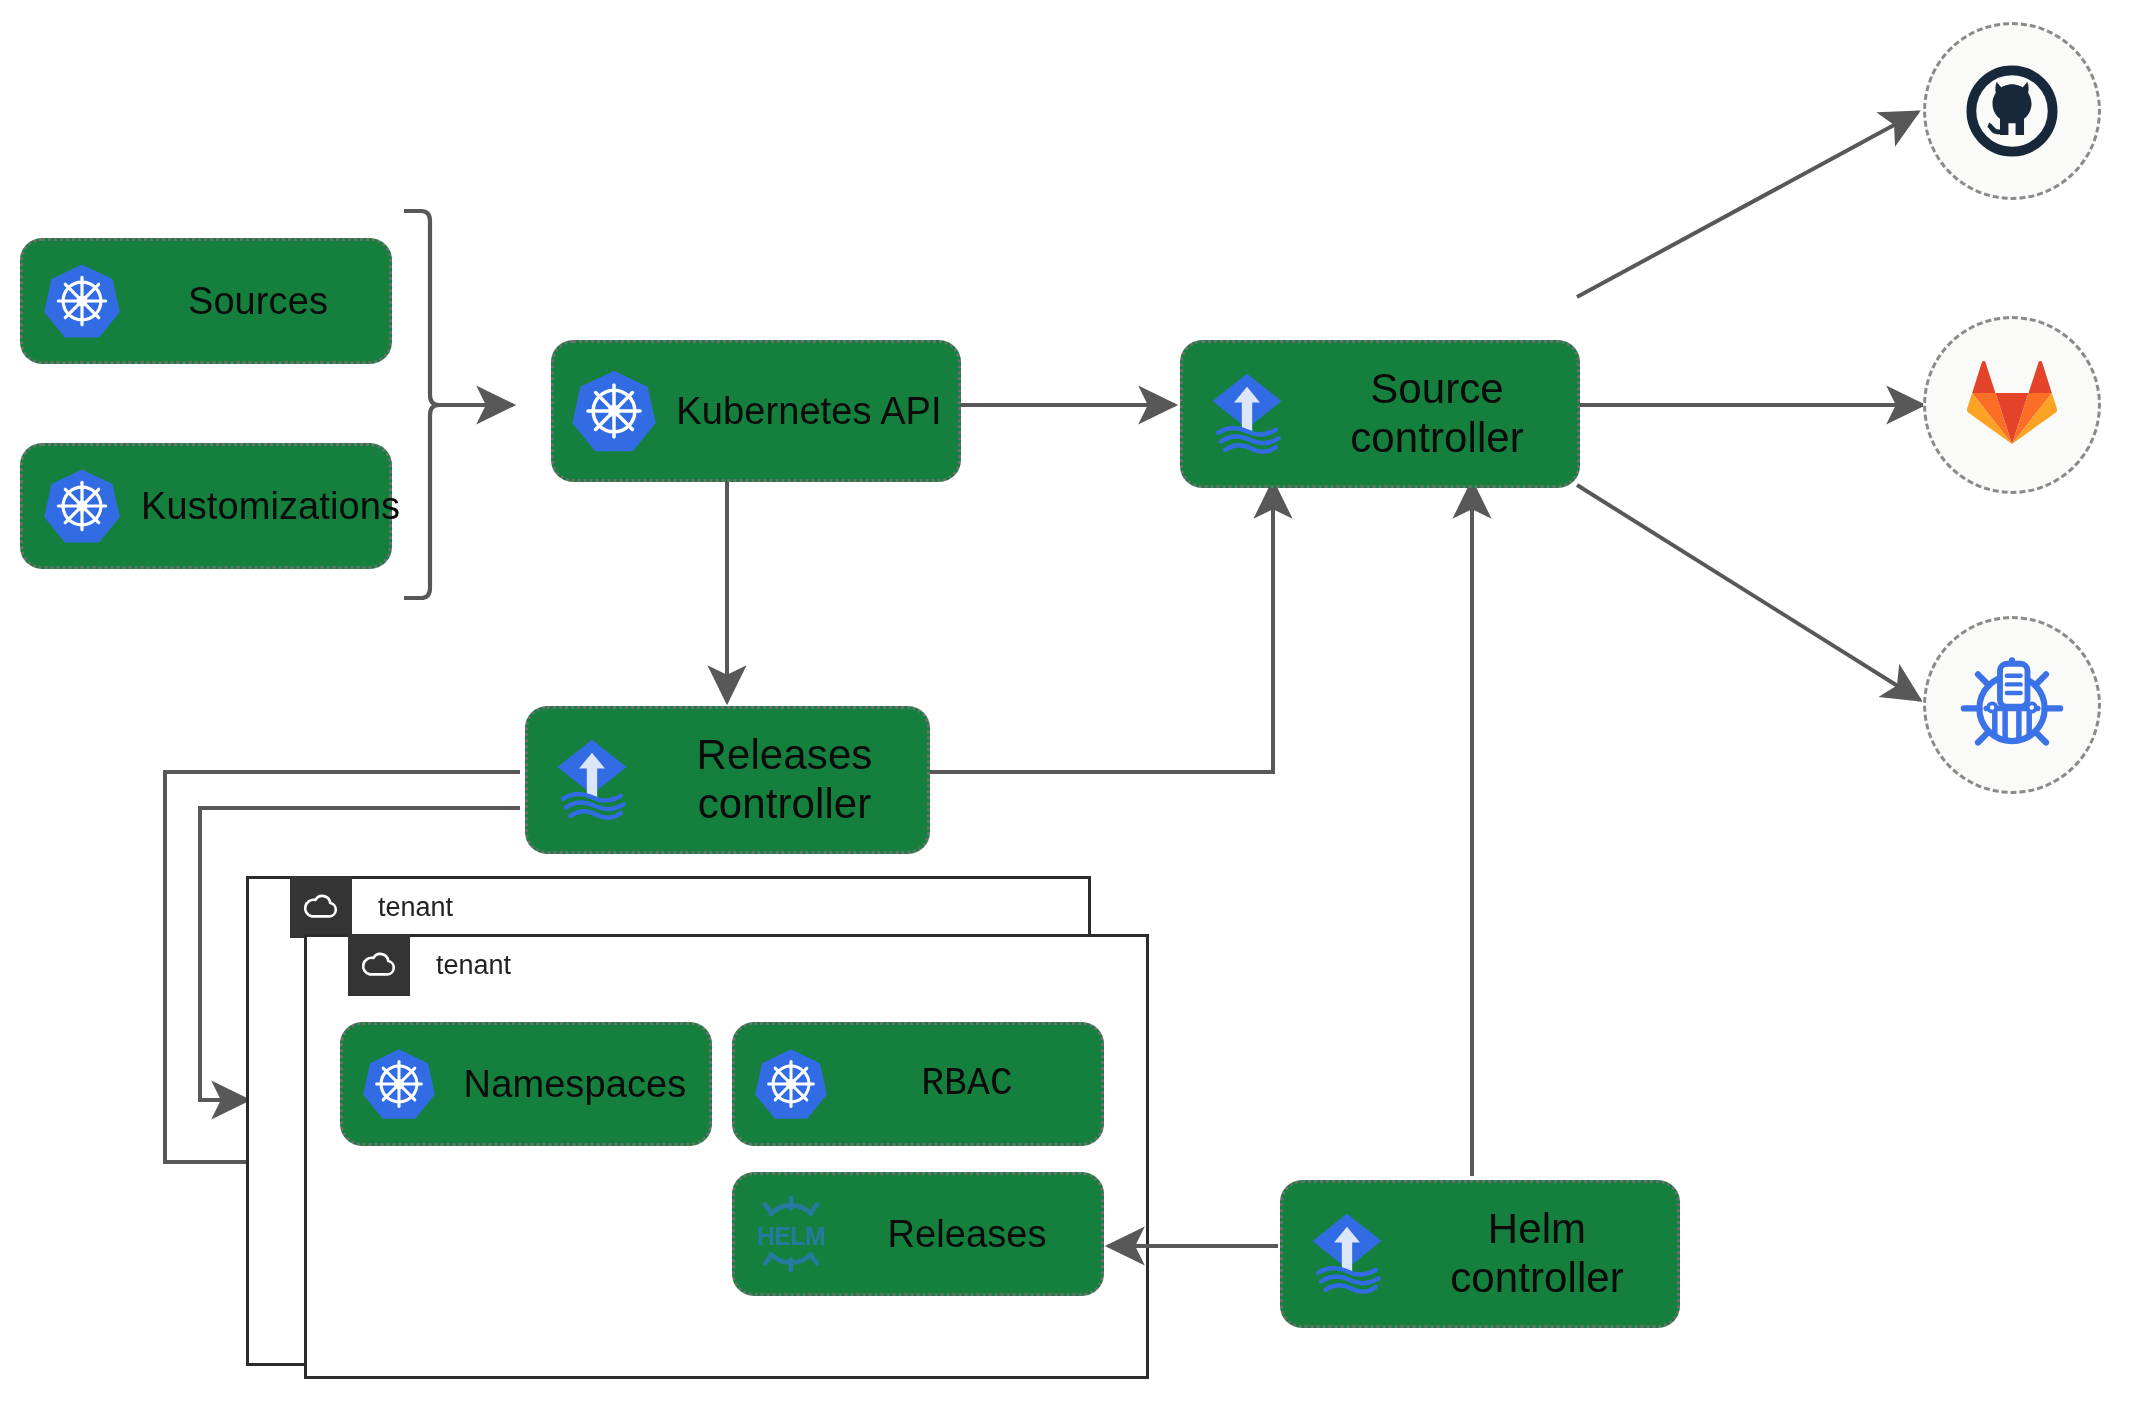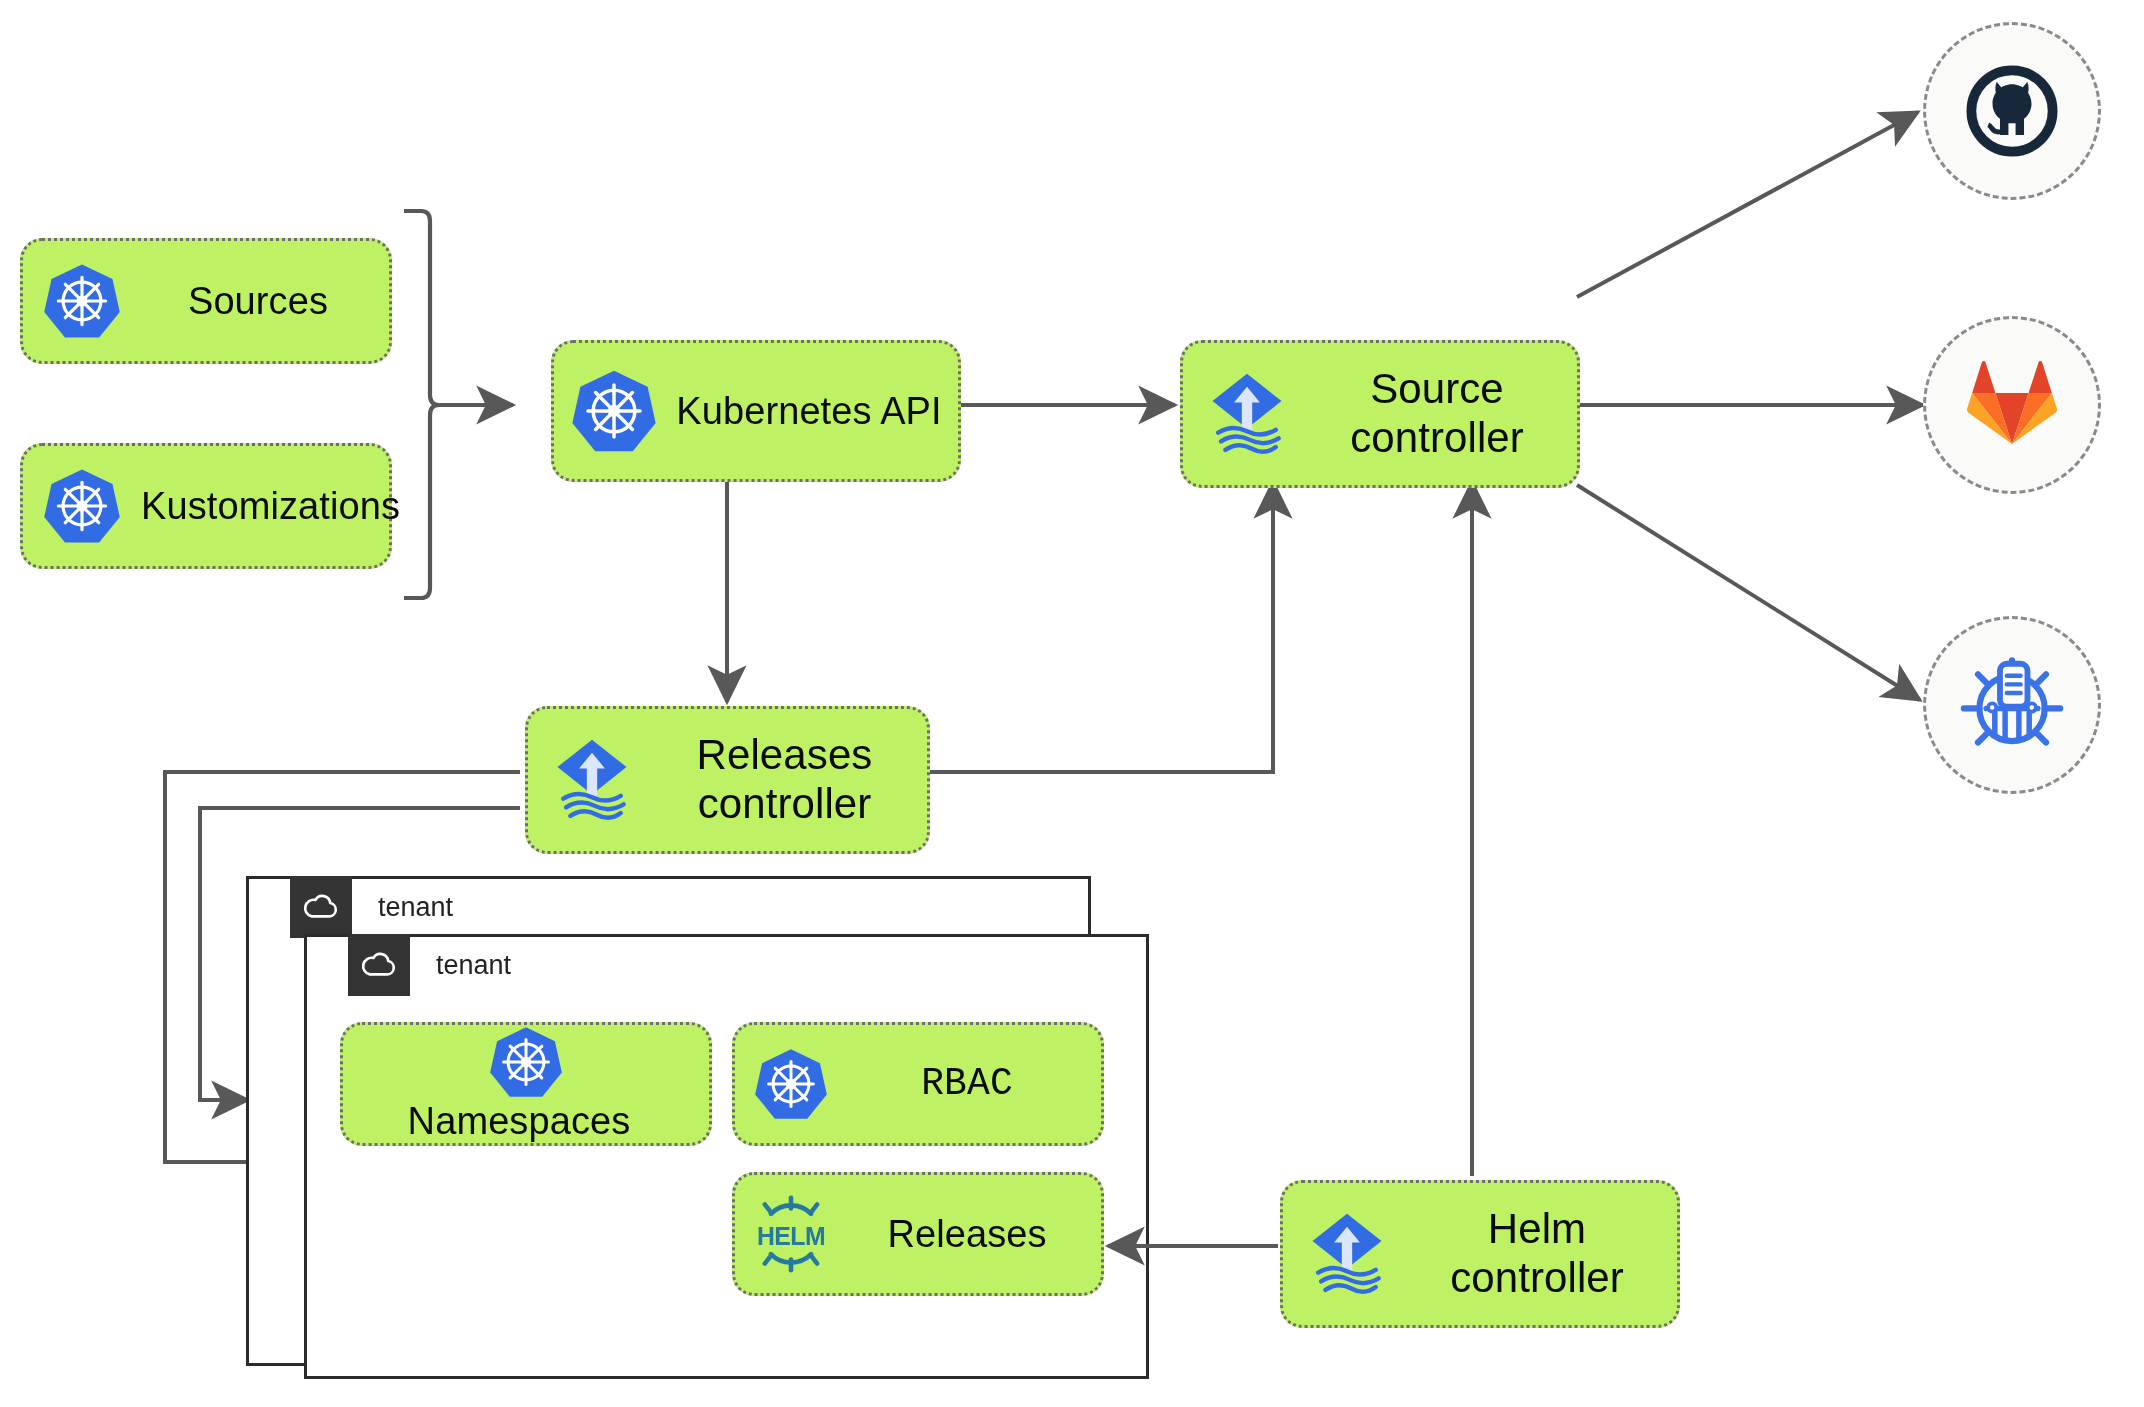--- a/index.html
+++ b/index.html
@@ -2,21 +2,21 @@
 <html><head>
 <meta charset="utf-8">
 <style>
   html,body{margin:0;padding:0;background:#ffffff;}
   body{font-family:"Liberation Sans","DejaVu Sans",sans-serif;}
   #stage{position:relative;width:2144px;height:1407px;background:#fff;overflow:hidden;}
 
   
   .card{
     position:absolute;
-    background:#bef264;
+    background:#15803d;
     border:3px dotted #6e6e6e;
     border-radius:22px;
     display:flex;align-items:center;
     box-sizing:border-box;
     z-index:6;
   }
   .card .ico{flex:0 0 auto;display:flex;align-items:center;justify-content:center;}
   .card .lbl{
     flex:1 1 auto;text-align:center;color:#0b0b0b;
     font-size:38px;line-height:1.16;letter-spacing:.1px;
@@ -284,21 +284,21 @@
     <div class="cluster-tab">
       <div class="tab-ico">
         <svg width="40" height="40" viewBox="0 0 32 32" aria-hidden="true">
           <path d="M8.6 23.5 h14.2 a5.4 5.4 0 0 0 0.6 -10.7 a6.4 6.4 0 0 0 -11.9 -2.4 a5.2 5.2 0 0 0 -2.9 13.1 z" fill="none" stroke="#ffffff" stroke-width="2.1" stroke-linejoin="round"></path>
         </svg>
       </div>
       <div class="tab-txt">tenant</div>
     </div>
   </div>
 
-  <div class="card" style="left:340px;top:1022px;width:372px;height:124px;z-index:7;flex-direction:column;">
+  <div class="card" style="left:340px;top:1022px;width:372px;height:124px;z-index:7;">
     <div class="ico" style="width:112px;">
       <svg width="74" height="74" viewBox="0 0 64 64" aria-hidden="true">
         <polygon points="32,2 57,14 63,41 46,62 18,62 1,41 7,14" fill="#326ce5"></polygon>
         <g fill="none" stroke="#ffffff" stroke-width="2.6" stroke-linecap="round">
           <circle cx="32" cy="32" r="15.5"></circle>
           <circle cx="32" cy="32" r="4.6" fill="#ffffff" stroke="none"></circle>
           <line x1="32" y1="12.6" x2="32" y2="27.4"></line>
             <line x1="32" y1="36.6" x2="32" y2="51.4"></line>
           <line x1="12.6" y1="32" x2="27.4" y2="32"></line>
             <line x1="36.6" y1="32" x2="51.4" y2="32"></line>

